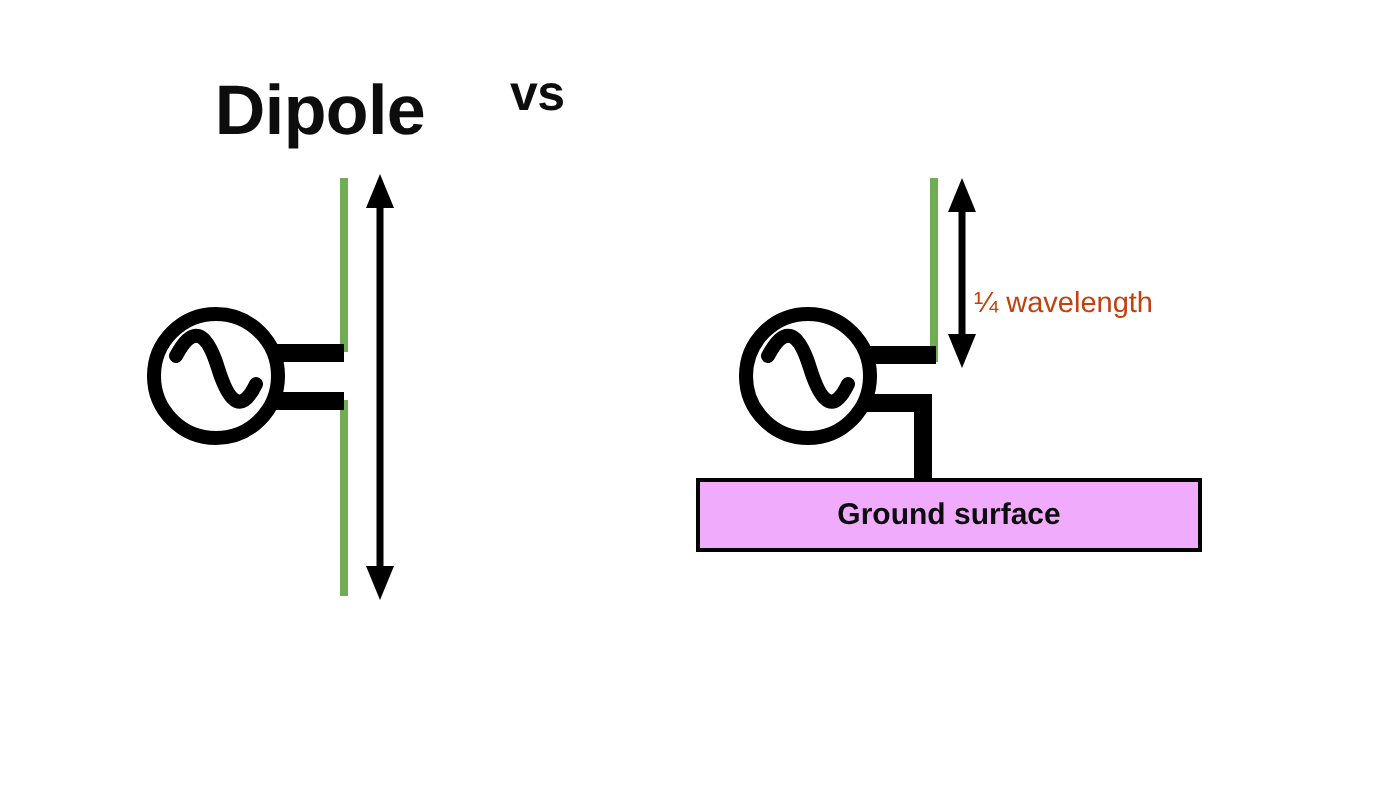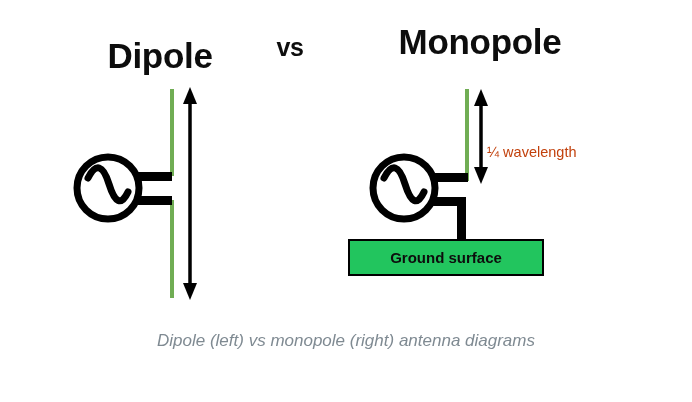--- a/index.html
+++ b/index.html
@@ -31,21 +31,20 @@
   #title-dipole {
     left: 0; top: 36px;
     width: 320px;
     text-align: center;
     font-size: 35px;
     line-height: 40px;
   }
   #title-vs {
     left: 255px; top: 32px;
     width: 70px;
-    text-align: center;
     font-size: 25px;
     line-height: 30px;
   }
   #title-monopole {
     left: 345px; top: 22px;
     width: 270px;
     text-align: center;
     font-size: 35px;
     line-height: 40px;
   }
@@ -76,23 +75,23 @@
     color: #c2410c;
     white-space: pre-line;
   }
   #label-dipole { left: 203px; top: 160px; width: 125px; }
   #label-monopole { left: 487px; top: 143px; width: 130px; }
 
   .ground-box {
     position: absolute;
     left: 348px;
     top: 239px;
-    width: 196px;
+    width: 253px;
     height: 37px;
-    background: #22c55e;
+    background: #f0abfc;
     border: 2.5px solid #000000;
     box-sizing: border-box;
     display: flex;
     align-items: center;
     justify-content: center;
   }
   .ground-box span {
     font-size: 15px;
     font-weight: bold;
     color: #0d0d0d;
@@ -109,21 +108,20 @@
     color: #7f8a92;
   }
 </style>
 </head>
 <body>
 
 <div id="stage">
 
   <div class="title" id="title-dipole">Dipole</div>
   <div class="title" id="title-vs">vs</div>
-  <div class="title" id="title-monopole">Monopole</div>
 
   <div class="green-line" style="left:170px; top:89px; height:87px;"></div>
 
   <div class="green-line" style="left:170px; top:200px; height:98px;"></div>
 
   <div class="green-line" style="left:465px; top:89px; height:92px;"></div>
 
   <div class="lead" style="left:132px; top:172px; width:40px; height:9px;"></div>
   <div class="lead" style="left:132px; top:196px; width:40px; height:9px;"></div>
 
@@ -153,15 +151,14 @@
       <polygon points="481,184 474,167 488,167" fill="#000000"></polygon>
     </g>
   </svg>
 
   <div class="measure-label" id="label-monopole">¼ wavelength</div>
 
   <div class="ground-box">
     <span>Ground surface</span>
   </div>
 
-  <div class="caption">Dipole (left) vs monopole (right) antenna diagrams</div>
 
 </div>
 
 </body></html>

